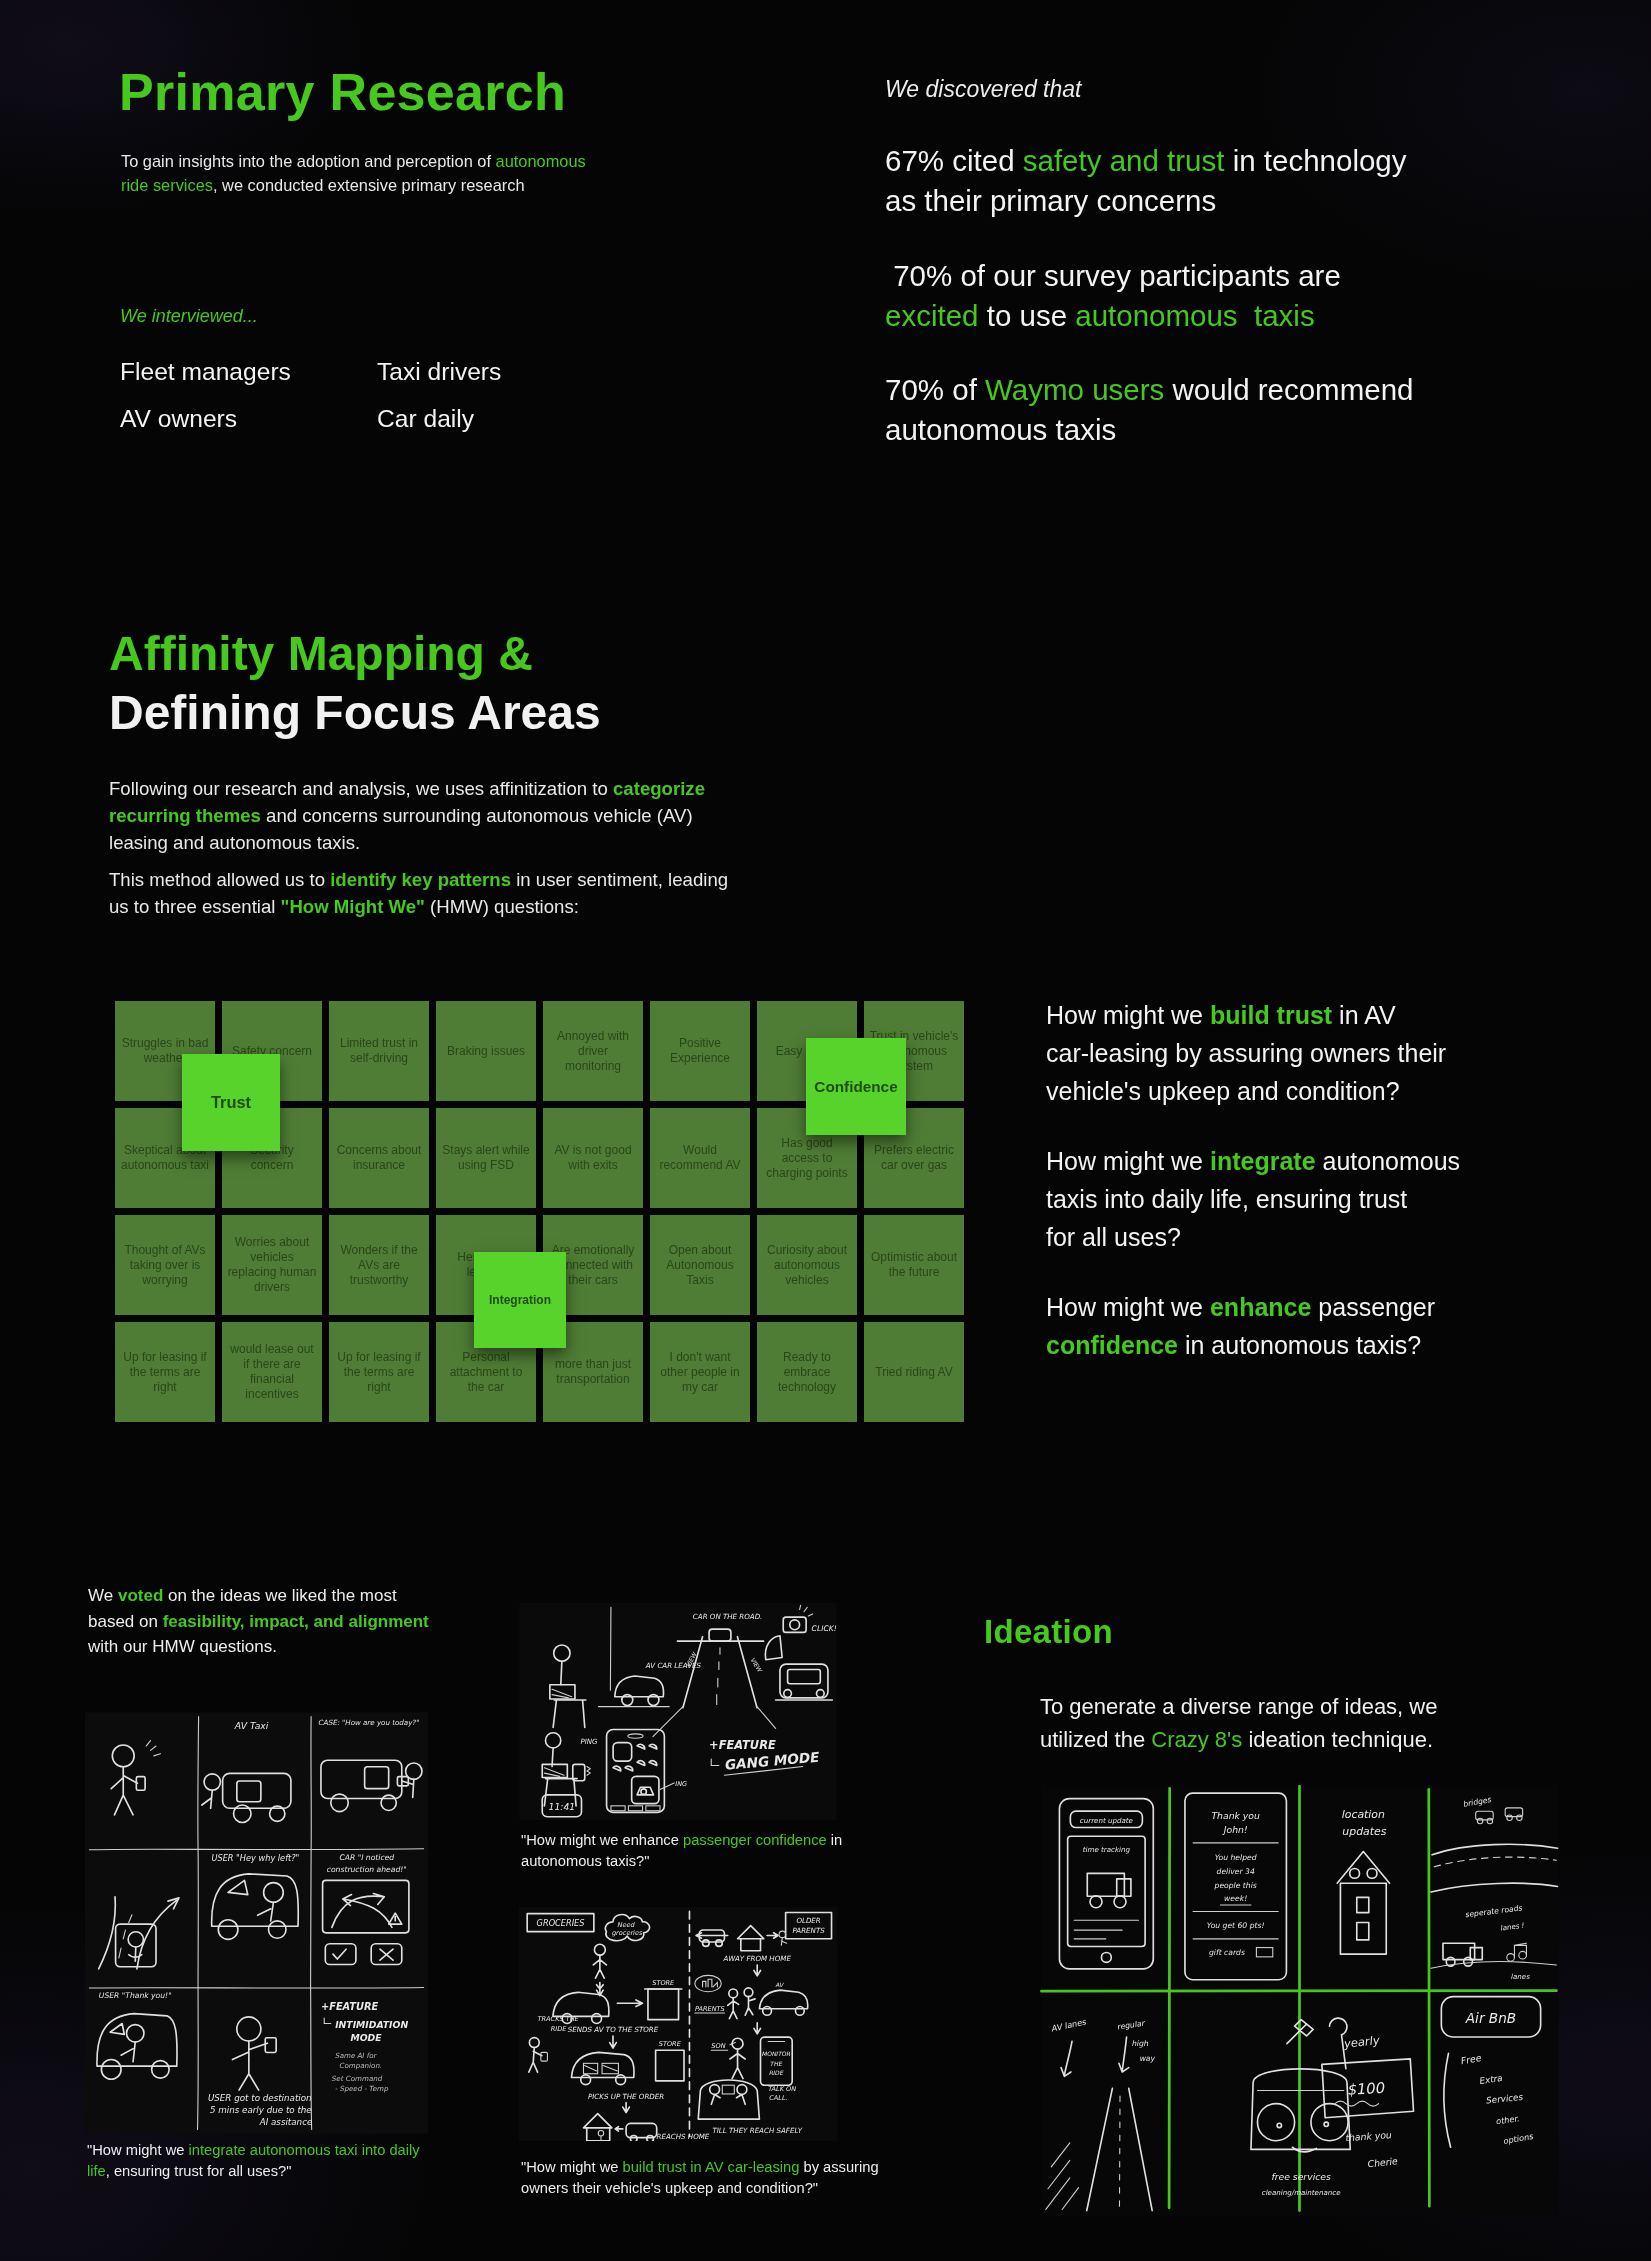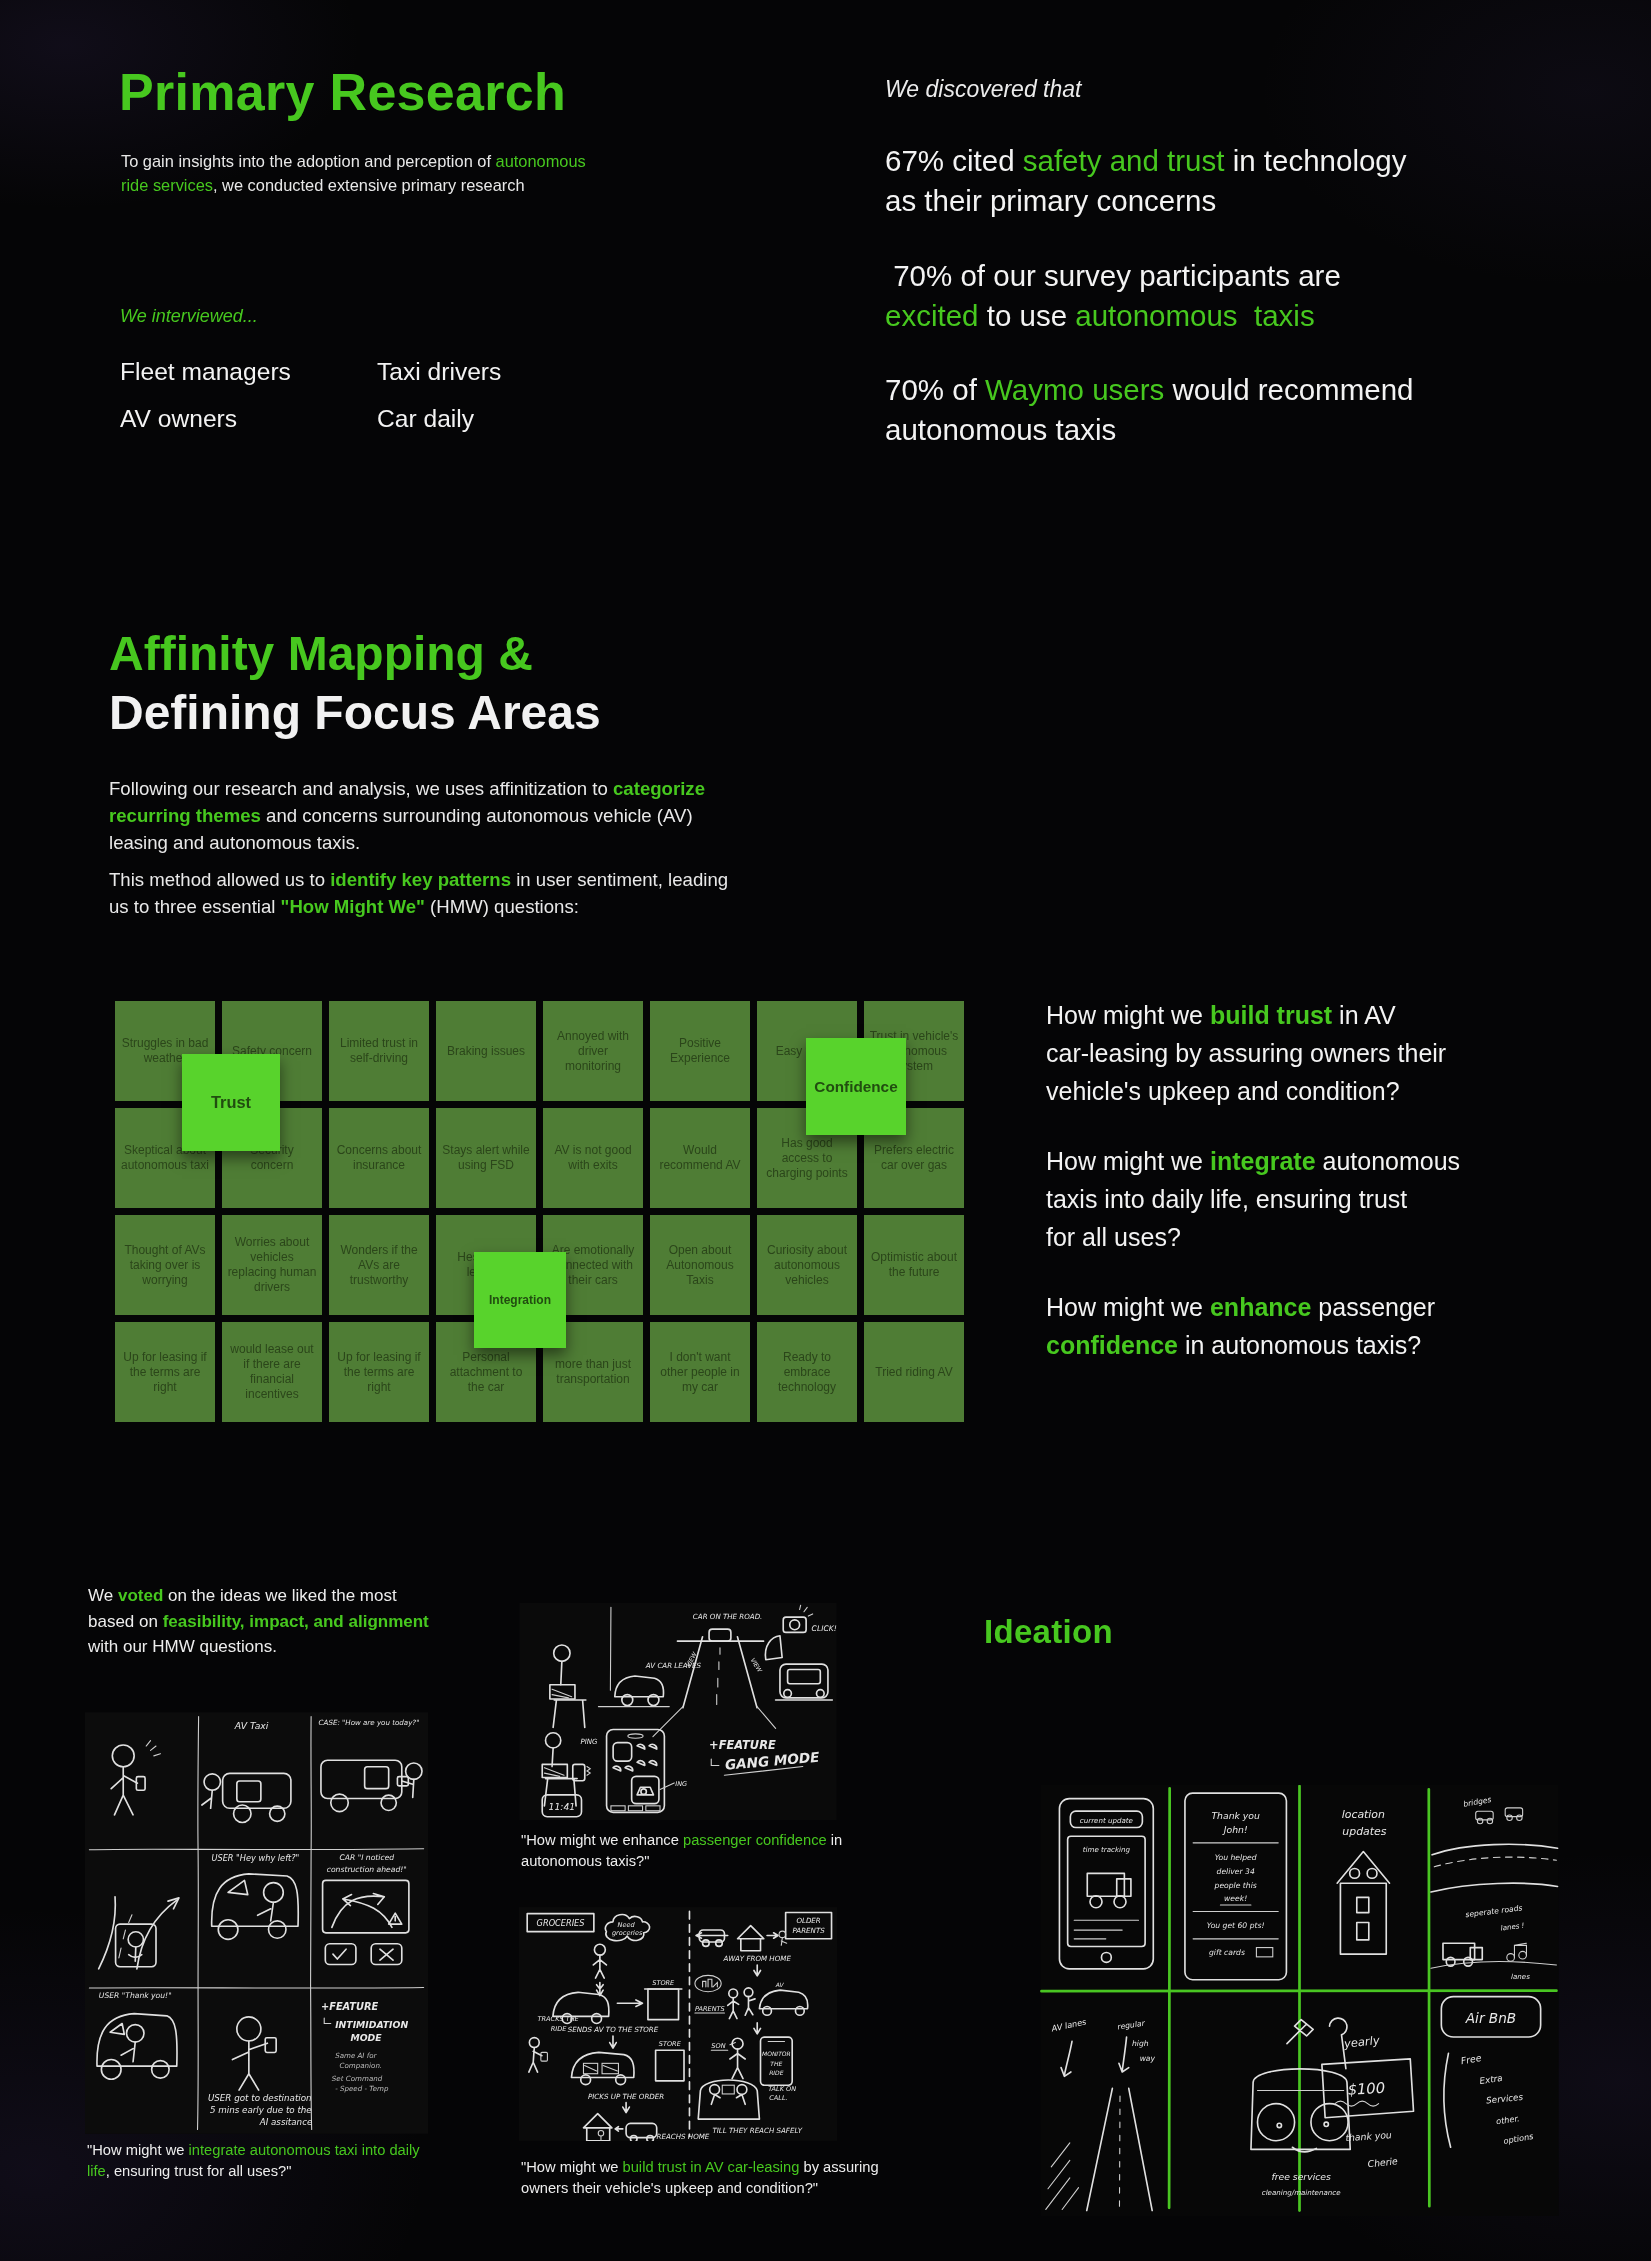--- a/index.html
+++ b/index.html
@@ -359,20 +359,22 @@
       <path class="dl" d="M408,343 l6,18 m-6,-18 l-10,6"></path>
     <rect class="dl2" x="372" y="326" width="22" height="16"></rect>
     <text class="hw" x="456" y="336" font-size="12">TALK ON</text>
     <text class="hw" x="458" y="354" font-size="12">CALL.</text>
     <text class="hw" x="436" y="414" font-size="13" text-anchor="middle">TILL THEY REACH SAFELY</text>
   </svg>
   <div class="abs caption pre" style="left:521px;top:2157px;width:371px;"><span>"How might we </span><span class="grn">build trust in AV car-leasing</span><span> by assuring
 owners their vehicle's upkeep and condition?"</span></div>
 
   <div class="abs h1" style="left:984px;top:1594px;font-size:33px;margin-top:20px;">Ideation</div>
+  <div class="abs ideation-para pre" style="left:1040px;top:1690px;width:524px;"><span>To generate a diverse range of ideas, we
+utilized the </span><span class="grn">Crazy 8's</span><span> ideation technique.</span></div>
 
   <svg class="sketch" style="left:1040px;top:1785px;" width="519" height="431" viewBox="0 0 950 790">
     <rect x="0" y="0" width="950" height="790" fill="#070707"></rect>
     <path class="gl" d="M237,6 L236,775"></path>
     <path class="gl" d="M475,2 L475,780"></path>
     <path class="gl" d="M712,8 L713,772"></path>
     <path class="gl" d="M2,378 L946,377"></path>
 
     <rect class="dl" x="35" y="25" width="172" height="312" rx="18"></rect>
     <rect class="dl" x="55" y="48" width="132" height="30" rx="10"></rect>

